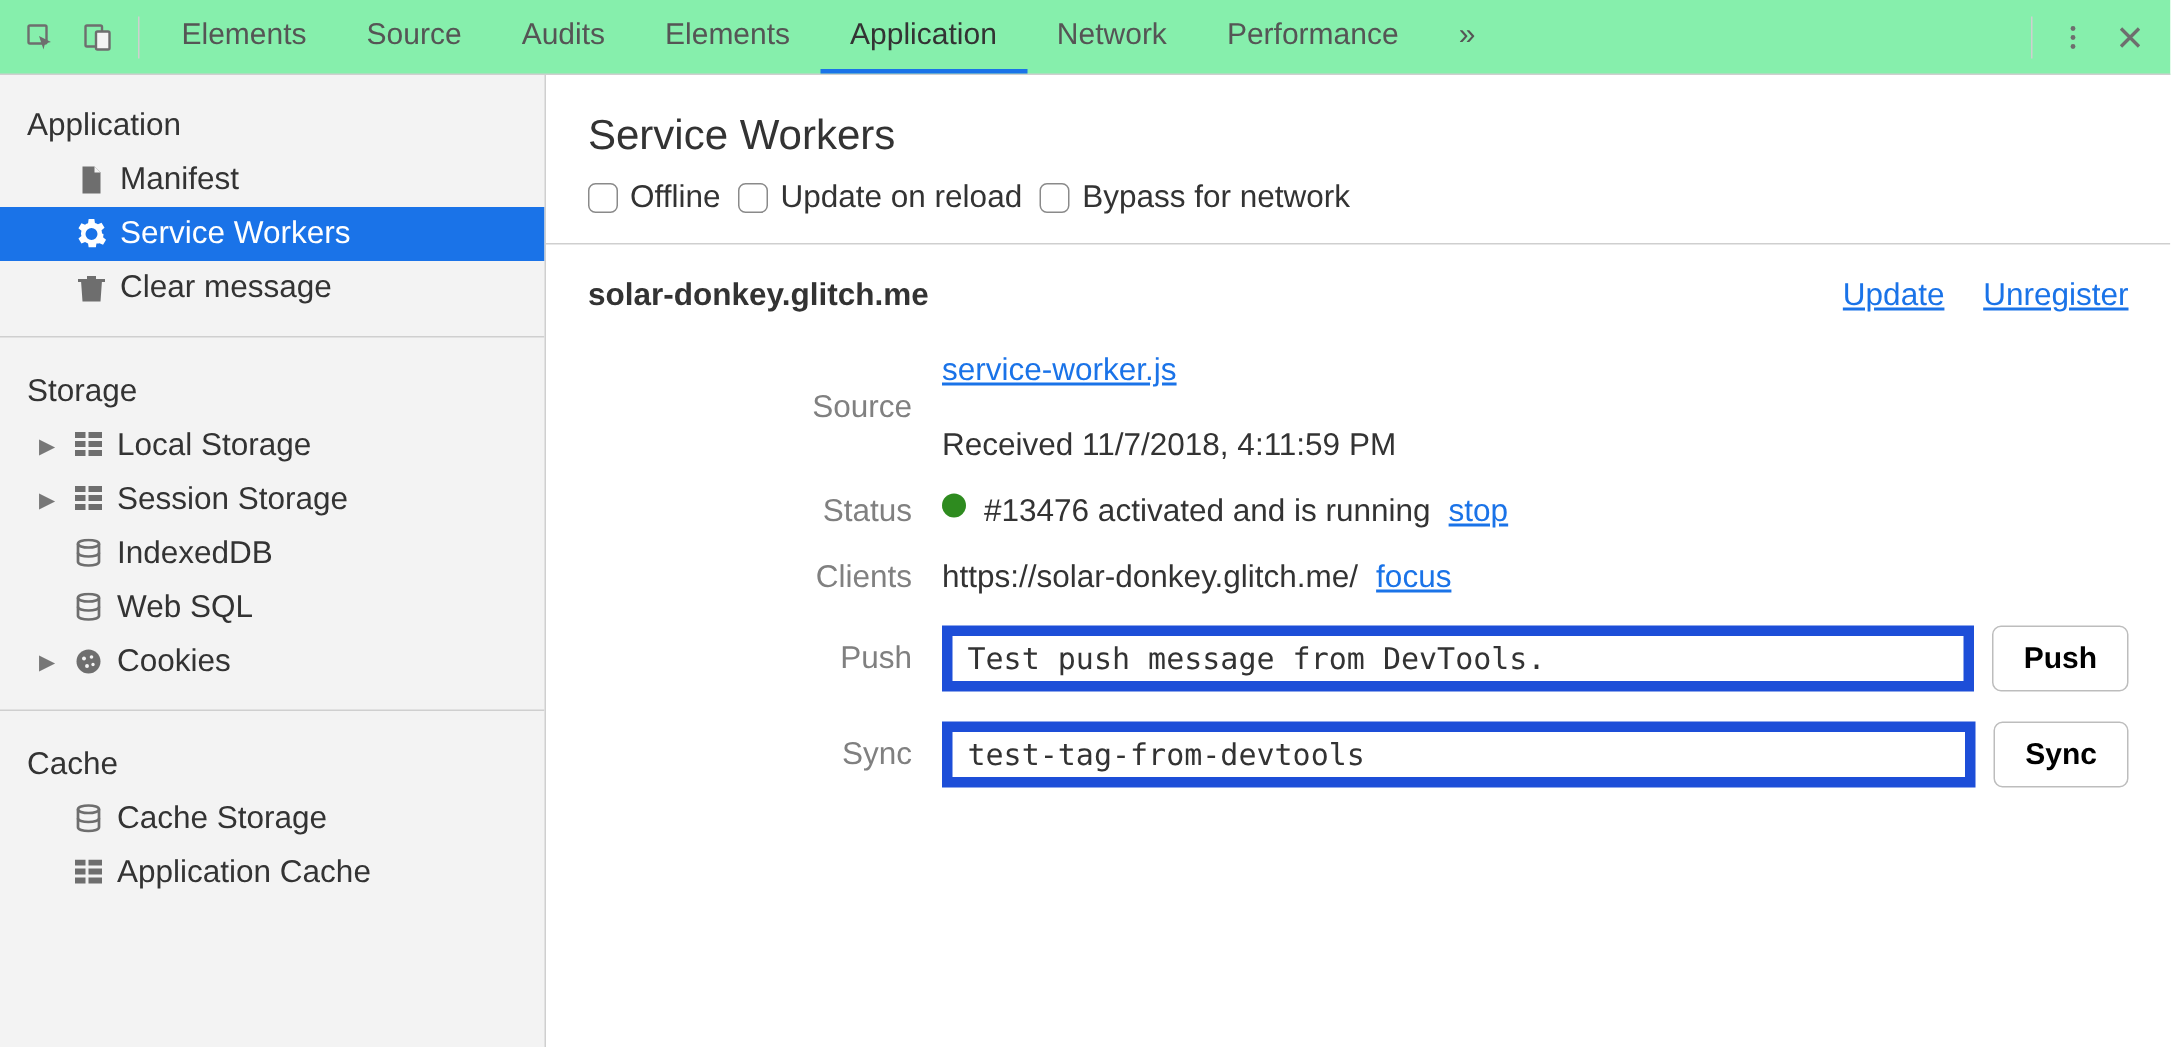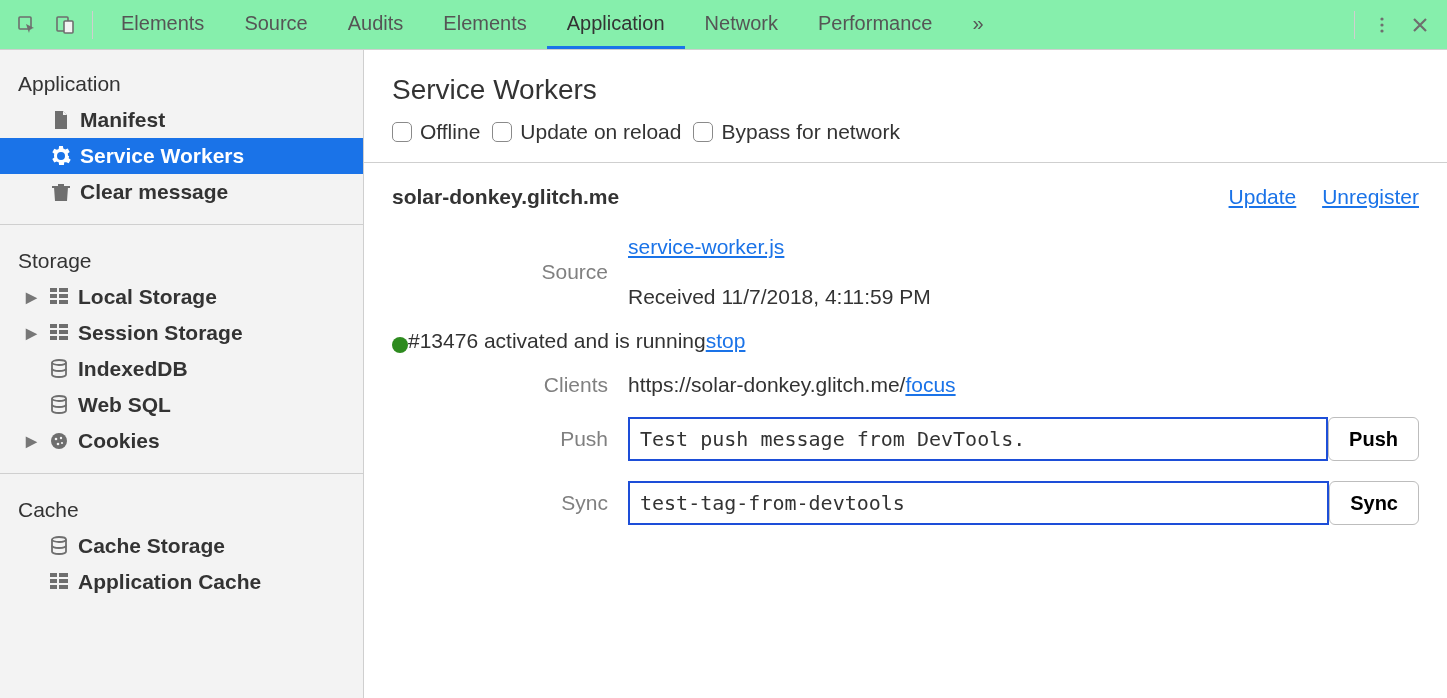--- a/index.html
+++ b/index.html
@@ -78,21 +78,20 @@
     font-size: 21px;
     color: #333;
   }
   .tree-item {
     display: flex;
     align-items: center;
     padding: 6px 10px 6px 26px;
     font-size: 21px;
     color: #333;
     cursor: pointer;
-    font-weight: bold;
   }
   .tree-item.selected {
     background: #1a73e8;
     color: #fff;
   }
   .tree-item .arrow {
     width: 16px;
     color: #777;
     font-size: 14px;
     margin-right: 4px;
@@ -167,33 +166,34 @@
   .fieldrow .flabel {
     width: 236px;
     text-align: right;
     color: #808080;
     font-size: 21px;
     padding-right: 20px;
   }
   .fieldrow .fval {
     flex: 1;
     display: flex;
-    align-items: flex-end;
-    font-size: 21px;
+    align-items: flex-start;
+    font-size: 21px;
+    gap: 12px;
   }
   a.link { color: #1a73e8; text-decoration: underline; cursor: pointer; }
   .received { margin-top: 14px; }
   .status-dot {
     width: 16px; height: 16px; border-radius: 50%;
     background: #2e8b1f; display: inline-block;
   }
   input.tfield {
     flex: 1;
     height: 44px;
-    border: 2px solid #1d4ed8;
+    border: 7px solid #1d4ed8;
     padding: 0 10px;
     font-size: 20px;
     font-family: ui-monospace, Menlo, Consolas, monospace;
     color: #333;
   }
   button.act {
     height: 44px;
     padding: 0 20px;
     font-size: 20px;
     font-weight: 600;
@@ -413,20 +413,21 @@
 
       <div class="fieldrow">
         <div class="flabel">Source</div>
         <div class="fval" style="flex-direction:column;align-items:flex-start;gap:12px">
           <a class="link">service-worker.js</a>
           <div class="received">Received 11/7/2018, 4:11:59 PM</div>
         </div>
       </div>
 
       <div class="fieldrow">
+        <div class="flabel">Status</div>
         <div class="fval">
           <span class="status-dot"></span>
           <span>#13476 activated and is running</span>
           <a class="link">stop</a>
         </div>
       </div>
 
       <div class="fieldrow">
         <div class="flabel">Clients</div>
         <div class="fval">

